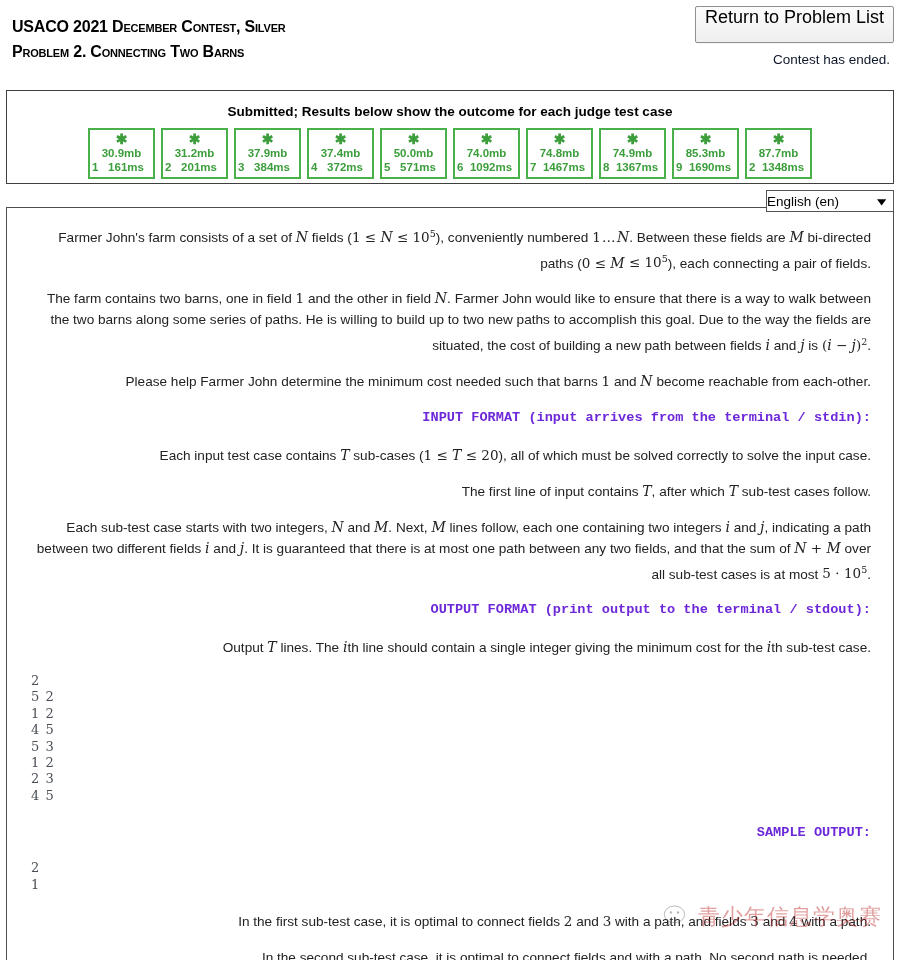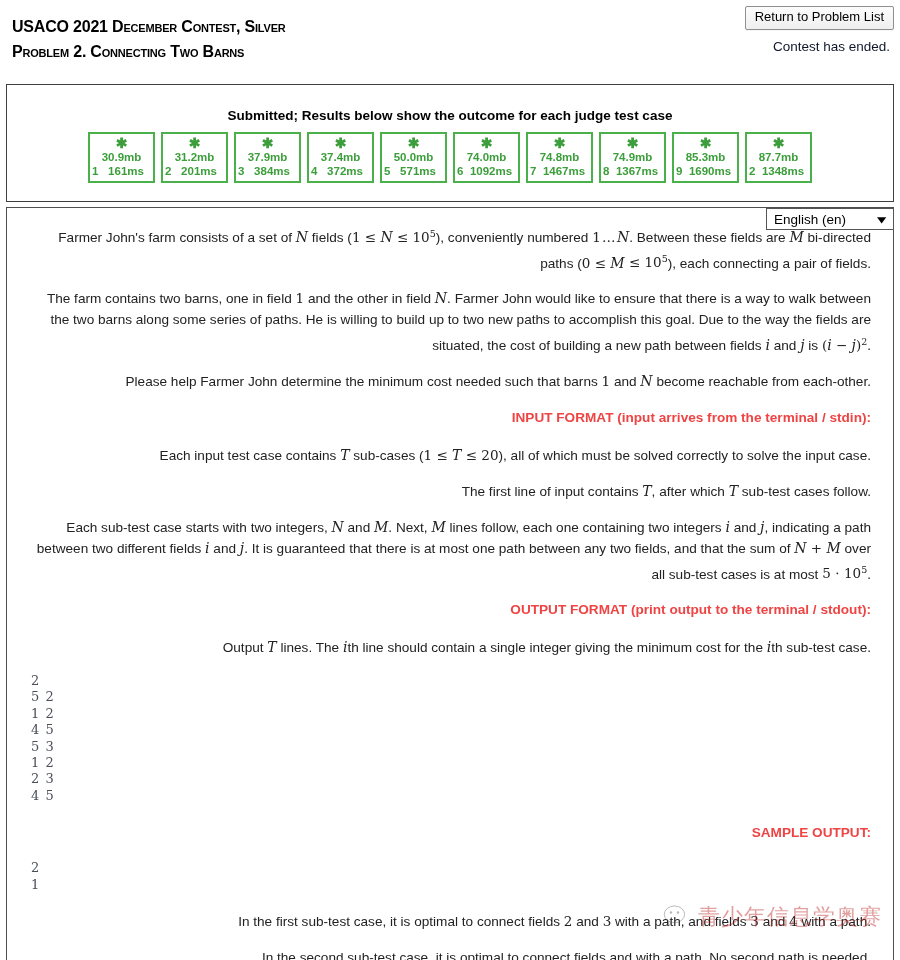--- a/index.html
+++ b/index.html
@@ -41,45 +41,45 @@
   #header-right {
     position: absolute;
     top: 6px;
     right: 6px;
     text-align: right;
     width: 300px;
   }
   #return-btn {
     display: inline-block;
     font-family: "Liberation Sans", sans-serif;
-    font-size: 13px;
+    font-size: 18px;
     line-height: 16px;
-    padding: 2px 9px 4px 9px;
+    padding: 2px 9px 17px 9px;
     background: linear-gradient(#fcfcfc, #efefef);
     border: 1px solid #8f8f8f;
     border-radius: 2px;
     color: #000;
     cursor: pointer;
     box-shadow: 0 1px 0 rgba(0,0,0,0.04);
     margin-left: 19px;
   }
   #contest-status {
     margin-top: 9px;
     font-size: 13.5px;
     color: #0f172a;
     padding-right: 4px;
   }
 
   
   #results-panel {
-    margin: 22px 6px 0 6px;
+    margin: 28px 6px 0 6px;
     border: 1px solid #3f3f3f;
-    padding: 18px 6px 12px 6px;
-    box-sizing: border-box;
-    height: 118px;
+    padding: 8px 6px 12px 6px;
+    box-sizing: border-box;
+    height: 94px;
   }
   #results-heading {
     text-align: center;
     font-size: 13.5px;
     font-weight: bold;
     color: #000;
     margin: 5px 0 9px 0;
   }
   #testcase-row {
     display: flex;
@@ -127,21 +127,21 @@
   }
   #lang-select {
     display: inline-flex;
     align-items: center;
     justify-content: space-between;
     width: 128px;
     height: 22px;
     border: 1px solid #555;
     background: #fff;
     font-size: 13.5px;
-    padding: 0 5px 0 7px;
+    padding: 0 5px 0 0;
     box-sizing: border-box;
     cursor: pointer;
     color: #000;
     position: relative;
     z-index: 3;
   }
   #lang-select .chev {
     font-size: 11px;
     line-height: 11px;
     font-weight: bold;
@@ -165,23 +165,24 @@
   }
   #problem-panel p {
     margin: 0 0 15px 0;
     font-size: 13.6px;
     line-height: 21px;
     color: #222;
     text-align: right;
   }
   #problem-panel p.sec {
     font-weight: bold;
-    color: #ef4444;
+    color: #6d28d9;
     margin-bottom: 17px;
     margin-top: 2px;
+    font-family: Liberation Mono, monospace;
   }
   .mono-block {
     font-family: "DejaVu Serif", "Liberation Serif", serif;
     font-size: 13px;
     line-height: 16.4px;
     color: #4a4f57;
     margin: 0 0 18px 0;
     white-space: pre;
     letter-spacing: 1px;
   }

